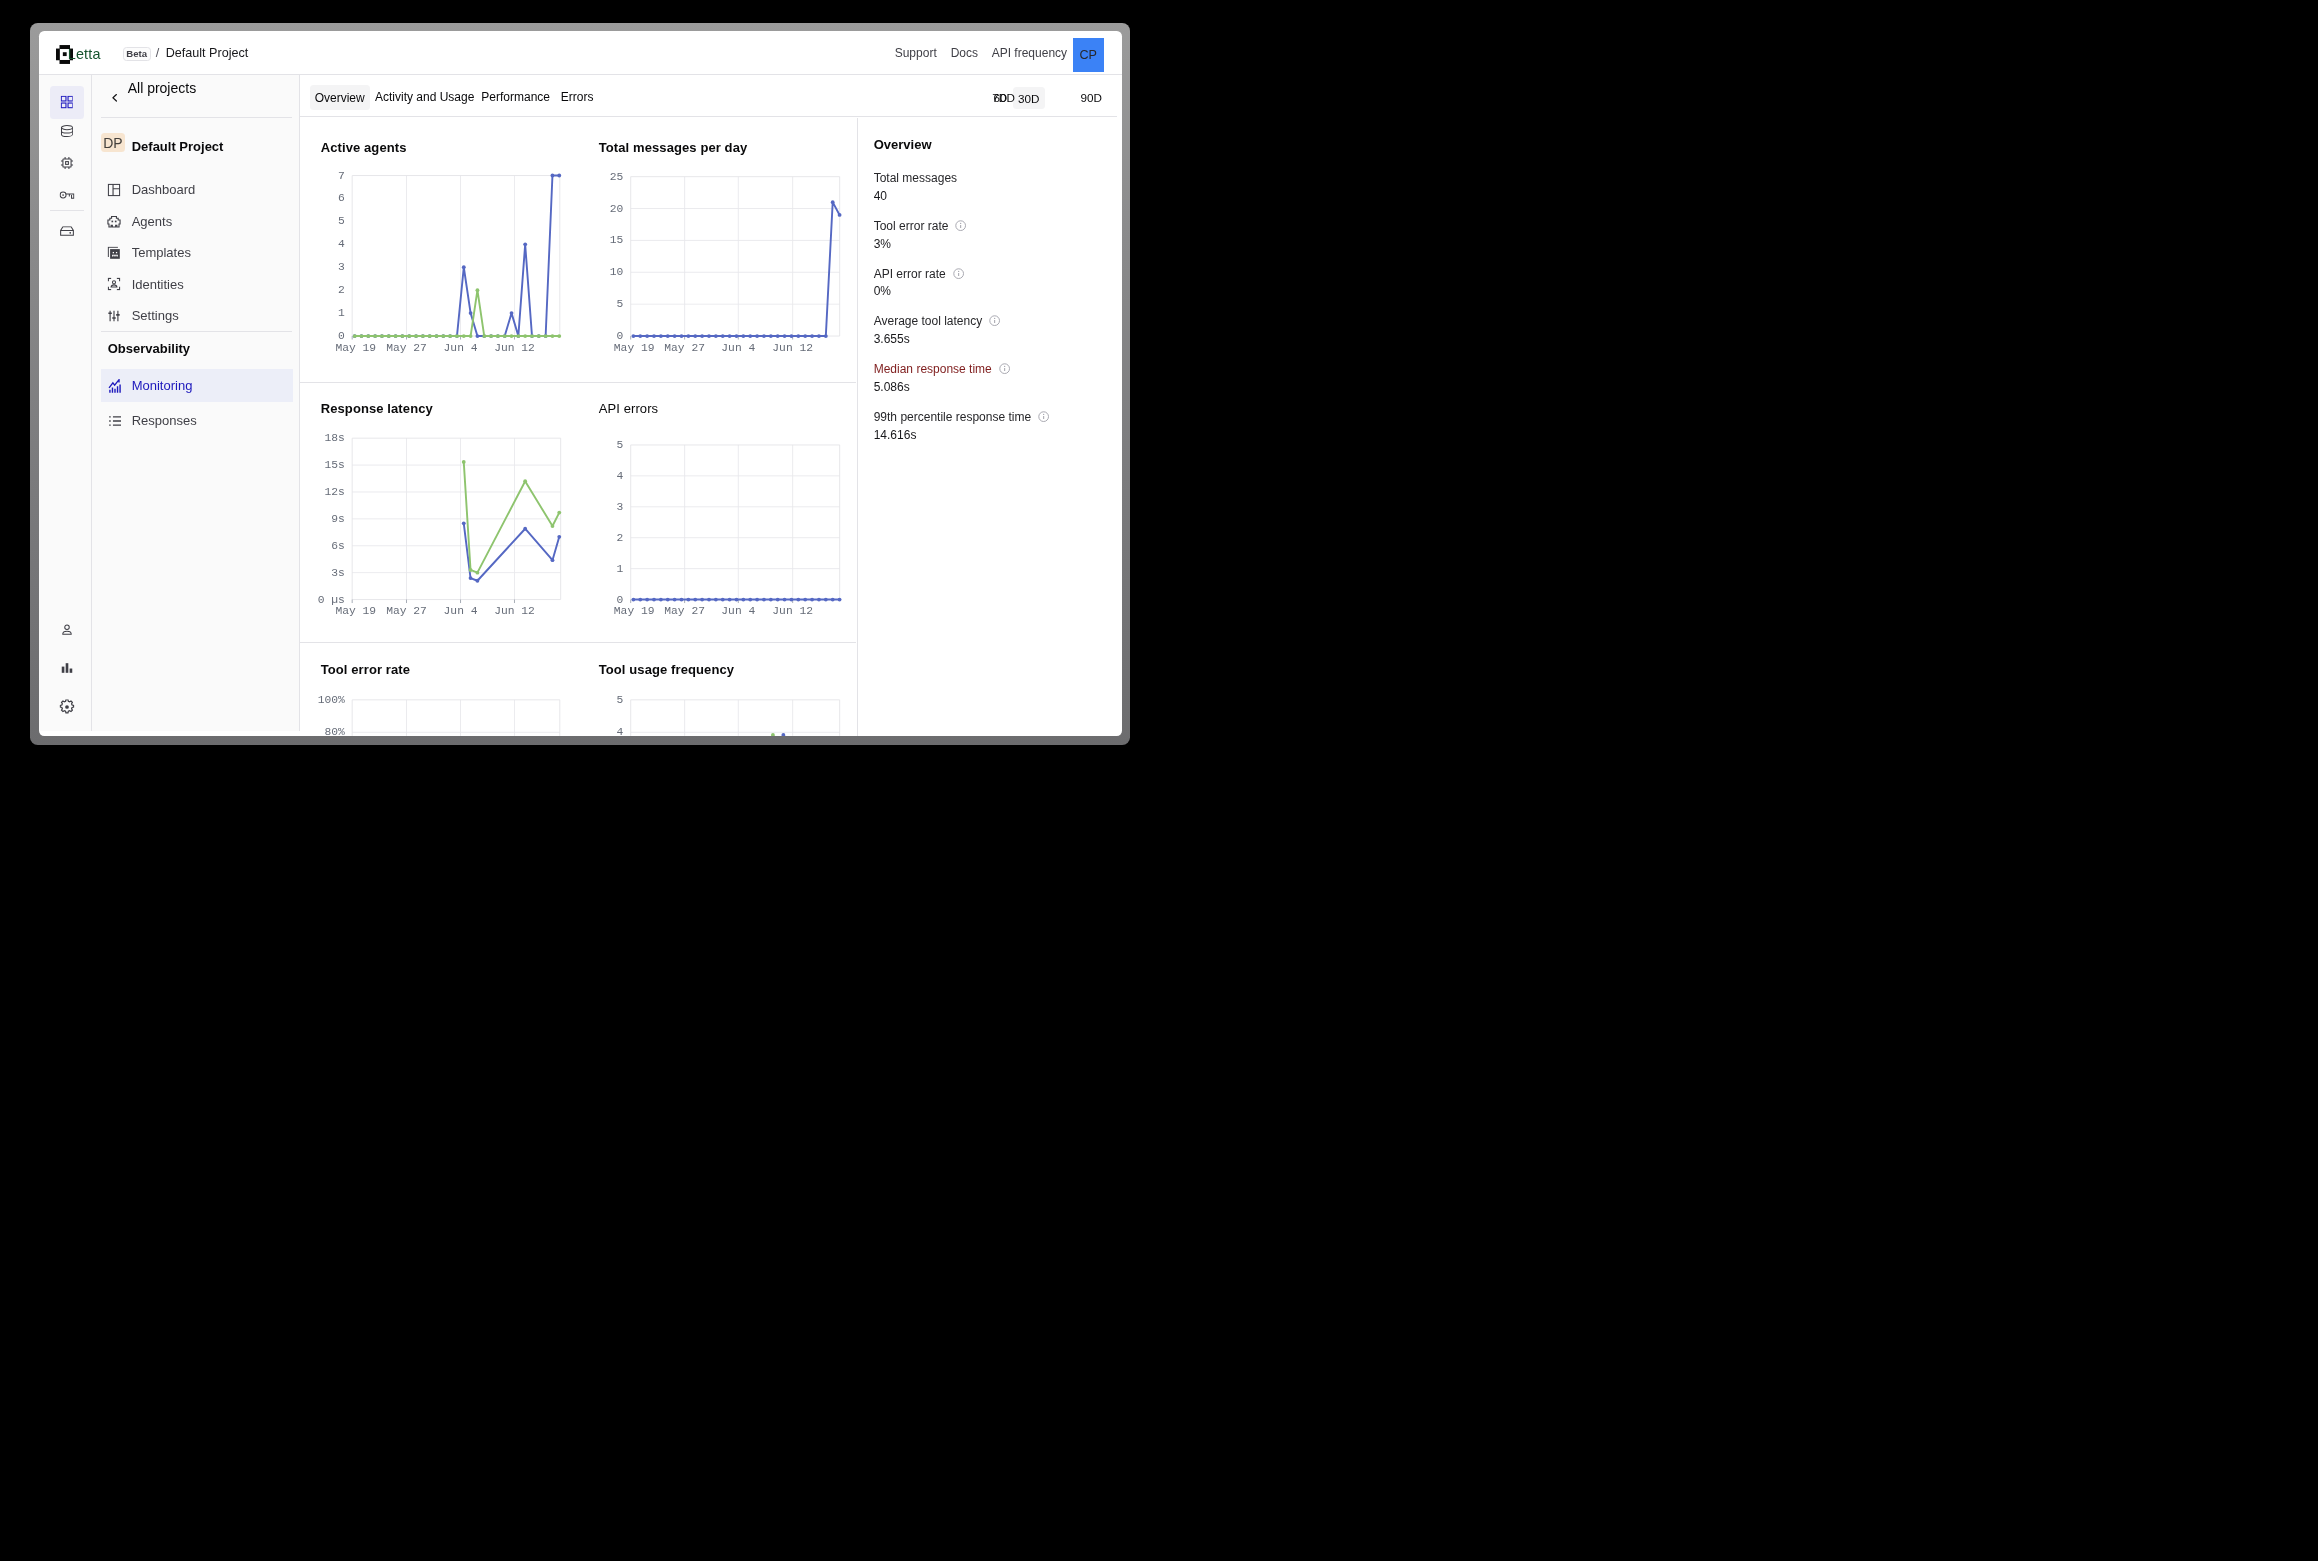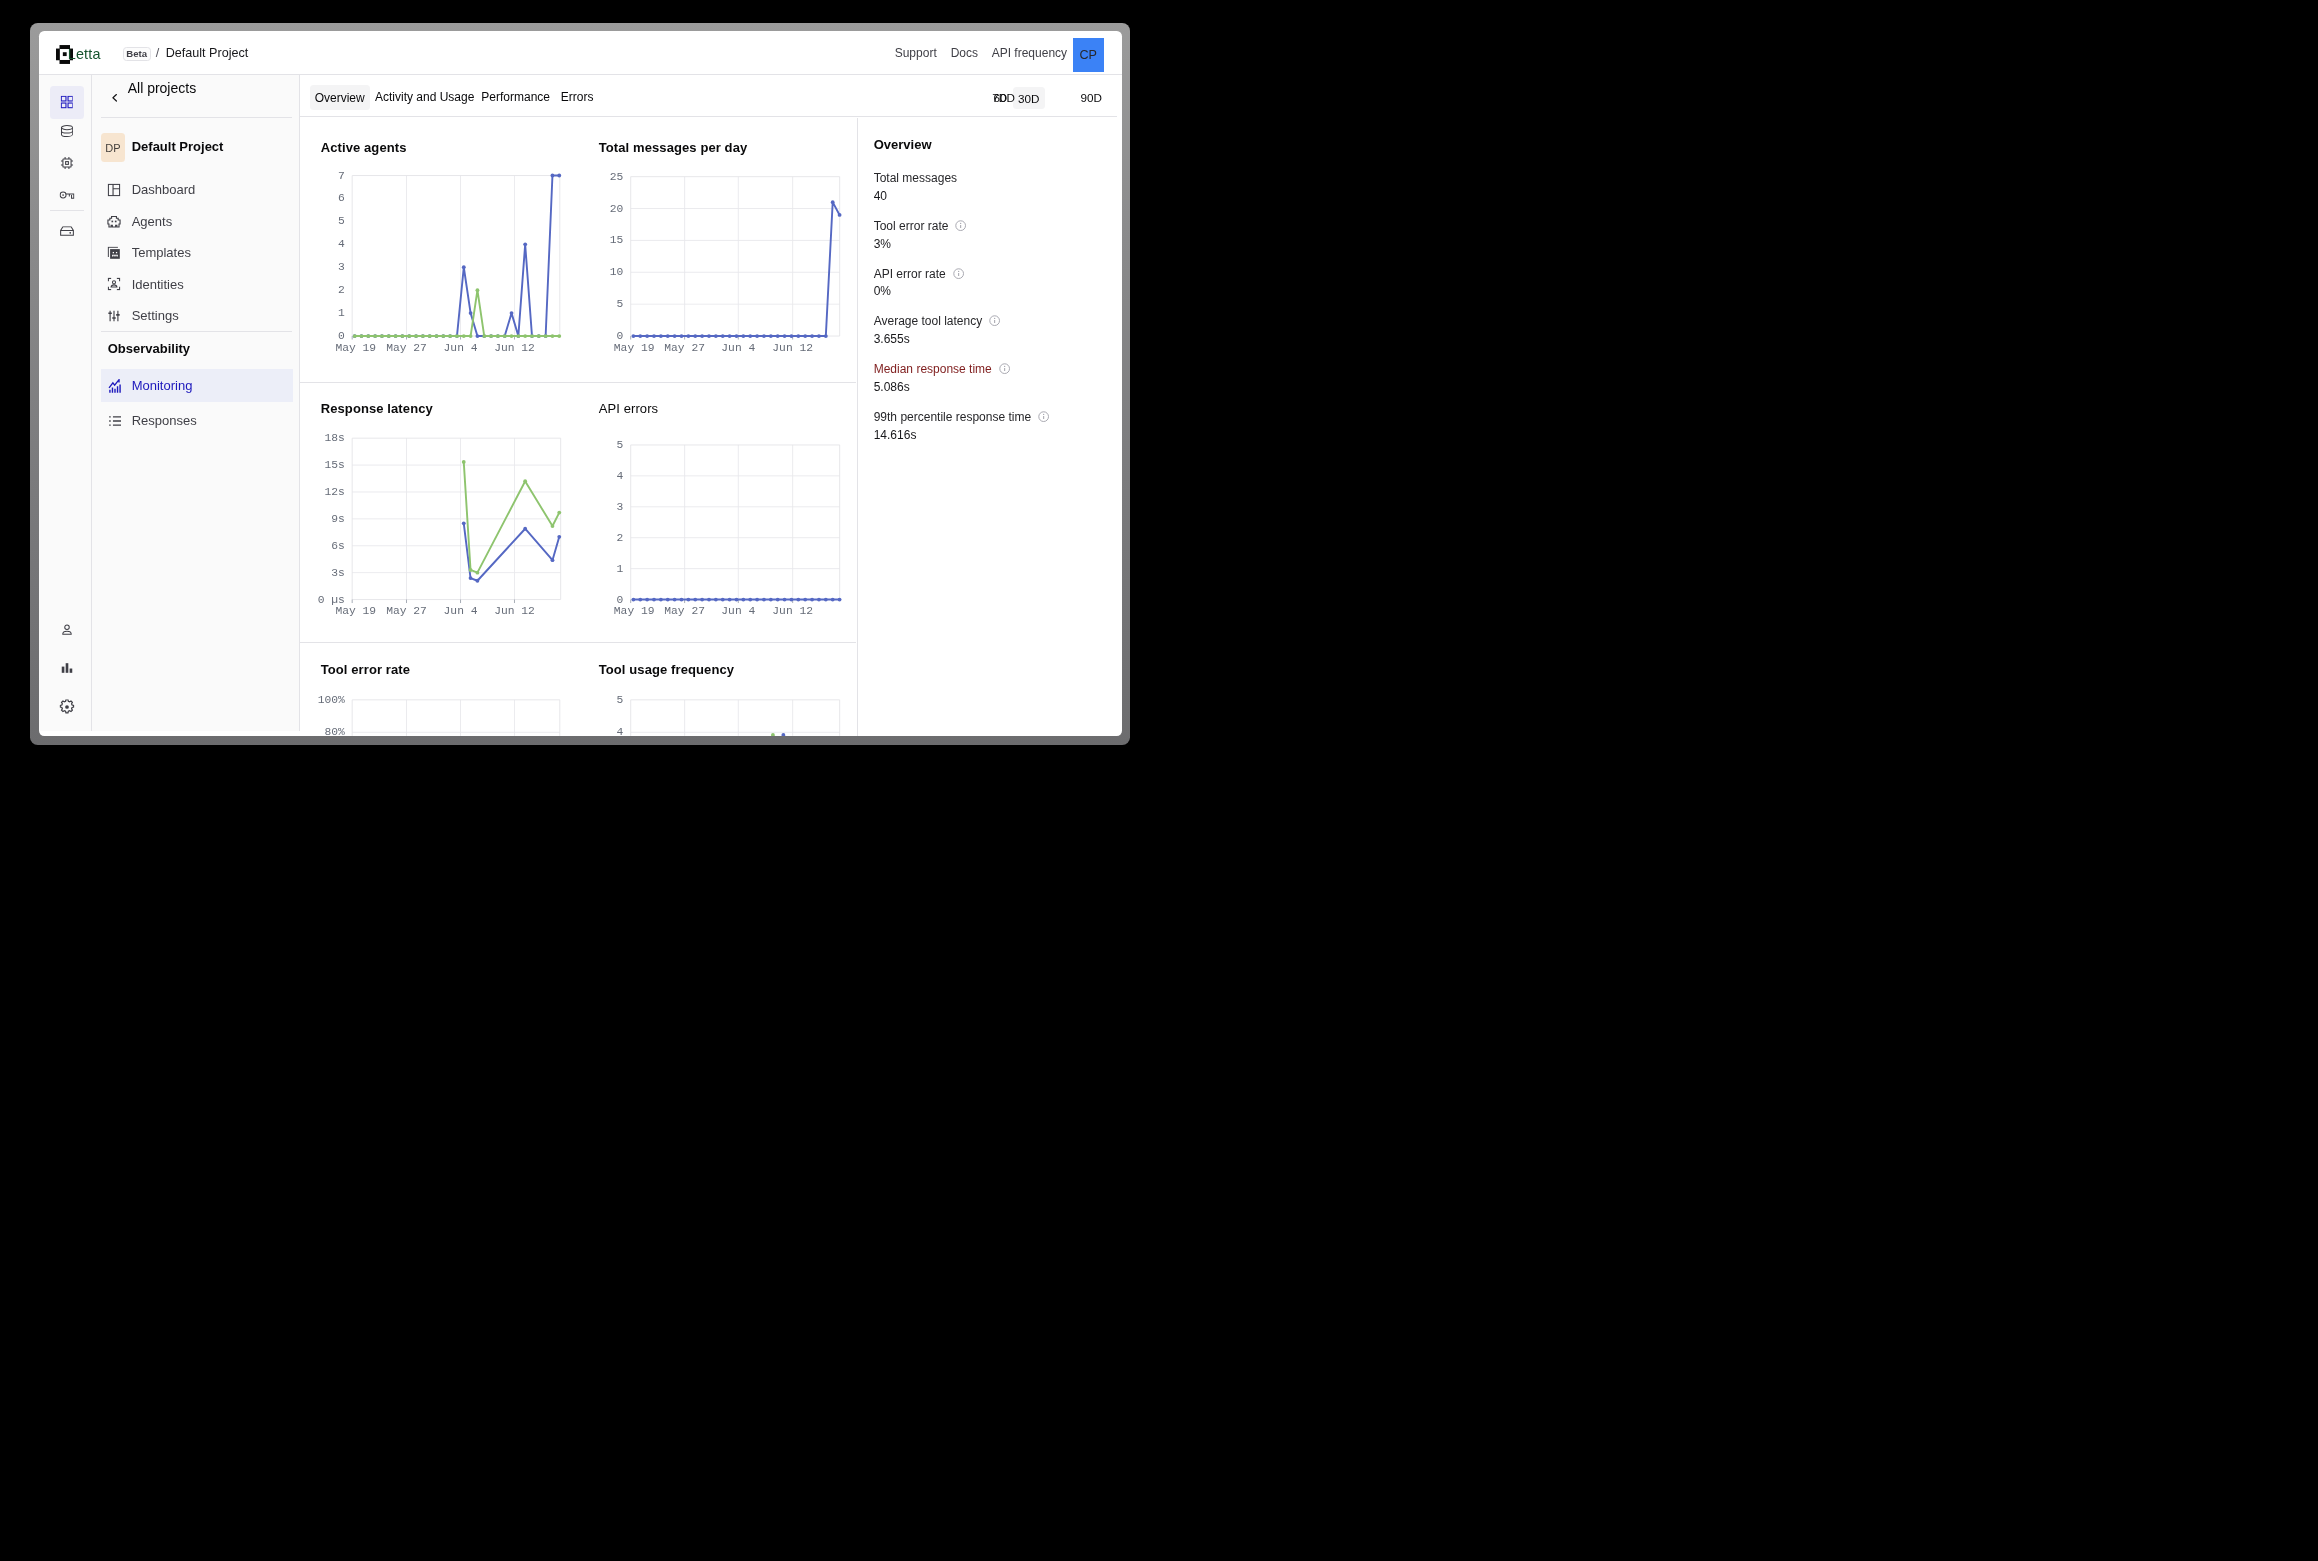--- a/index.html
+++ b/index.html
@@ -63,21 +63,21 @@
       <div style="position:absolute;left:28px;top:676px;line-height:0;transform:translate(-50%,-50%)"><svg width="15" height="15" viewBox="0 0 17 17" fill="none">
           <path d="M7.2 1.2 H9.8 L10.3 3.2 L11.8 3.8 L13.6 2.8 L15.4 4.6 L14.4 6.4 L15 7.9 L17 8.4 V10.6 L15 11.1 L14.4 12.6 L15.4 14.4 L13.6 16.2 L11.8 15.2 L10.3 15.8 L9.8 17.8 H7.2 L6.7 15.8 L5.2 15.2 L3.4 16.2 L1.6 14.4 L2.6 12.6 L2 11.1 L0 10.6 V8.4 L2 7.9 L2.6 6.4 L1.6 4.6 L3.4 2.8 L5.2 3.8 L6.7 3.2 Z" transform="scale(0.89) translate(1,-0.9)" stroke="#3f3f46" stroke-width="1.6"></path>
           <circle cx="8.5" cy="8.5" r="2.1" fill="#3f3f46"></circle>
         </svg></div>
       <div style="position:absolute;left:53px;top:44px;width:208px;height:656px;background:#fafafa;border-right:0.9px solid #e3e3e7"></div>
       <div style="position:absolute;left:72px;top:62px;line-height:0"><svg width="7" height="9.6" viewBox="0 0 8 11" fill="none">
           <path d="M6.2 1.8 L2.2 5.5 L6.2 9.2" stroke="#18181b" stroke-width="1.4" stroke-linecap="round" stroke-linejoin="round"></path>
         </svg></div>
       <div style="position:absolute;left:89px;top:48px;height:17.4px;display:flex;align-items:center;font-size:14px;color:#09090b;white-space:nowrap">All projects</div>
       <div style="position:absolute;left:62px;top:86px;width:191px;height:0.9px;background:#e3e3e7"></div>
-      <div style="position:absolute;left:62px;top:102px;width:24.5px;height:29px;background:#f7e5d0;border-radius:3.5px;display:flex;align-items:center;justify-content:center;font-size:11px;color:#44403c">DP</div>
+      <div style="position:absolute;left:62px;top:102px;width:24.5px;height:19px;background:#f7e5d0;border-radius:3.5px;display:flex;align-items:center;justify-content:center;font-size:14px;color:#44403c">DP</div>
       <div style="position:absolute;left:93px;top:107px;height:17.4px;display:flex;align-items:center;font-size:13px;color:#09090b;white-space:nowrap;font-weight:700">Default Project</div>
       <div style="position:absolute;left:75px;top:159px;line-height:0;transform:translate(-50%,-50%)"><svg width="13" height="13" viewBox="0 0 15 15" fill="none">
           <rect x="1" y="1" width="13" height="13" stroke="#3f3f46" stroke-width="1.3"></rect>
           <path d="M6.4 1 V14 M6.4 6 H14" stroke="#3f3f46" stroke-width="1.3"></path>
         </svg></div>
       <div style="position:absolute;left:93px;top:150px;height:17.4px;display:flex;align-items:center;font-size:13px;color:#3f3f46;white-space:nowrap">Dashboard</div>
       <div style="position:absolute;left:75px;top:191px;line-height:0;transform:translate(-50%,-50%)"><svg width="14" height="13" viewBox="0 0 16 15" fill="none">
           <path d="M2.2 13.3 V9.8 H1 V5.2 H3.2 V3.2 H5.2 V1.2 H10.8 V3.2 H12.8 V5.2 H15 V9.8 H13.8 V13.3 H11.3 V11.2 H9.9 V13.3 H6.1 V11.2 H4.7 V13.3 Z" stroke="#3f3f46" stroke-width="1.3" stroke-linejoin="miter"></path>
           <rect x="5.1" y="5.9" width="1.9" height="1.9" fill="#3f3f46"></rect>
           <rect x="9" y="5.9" width="1.9" height="1.9" fill="#3f3f46"></rect>

